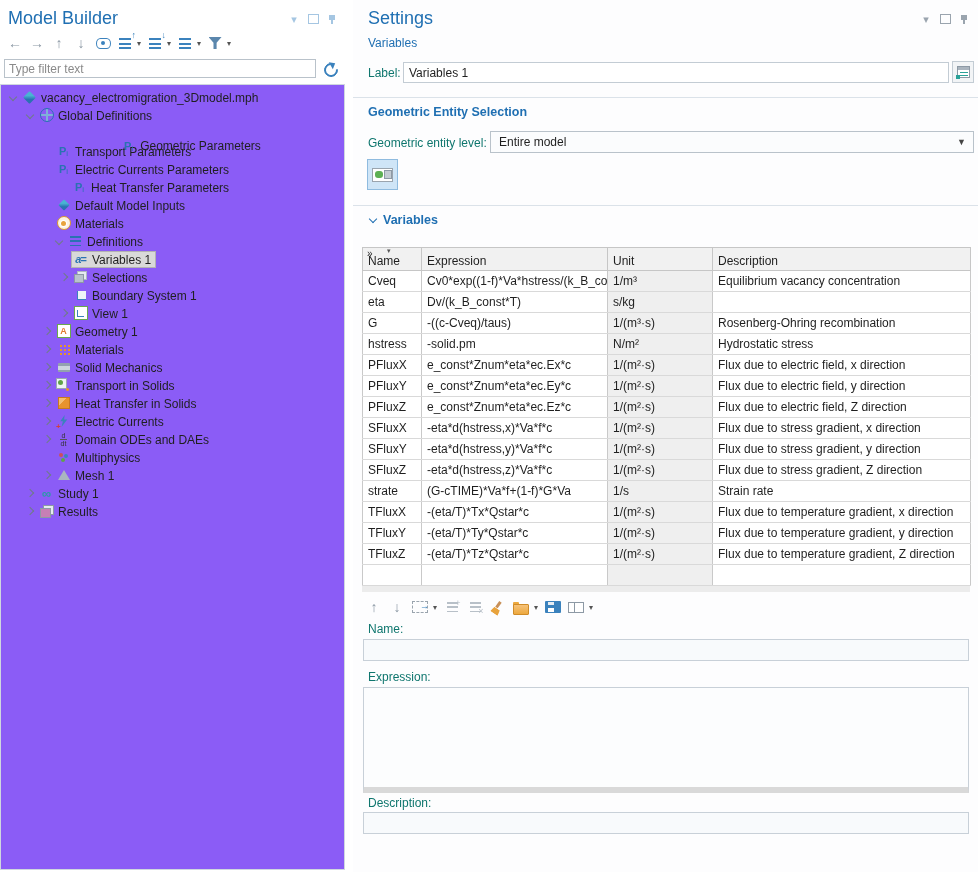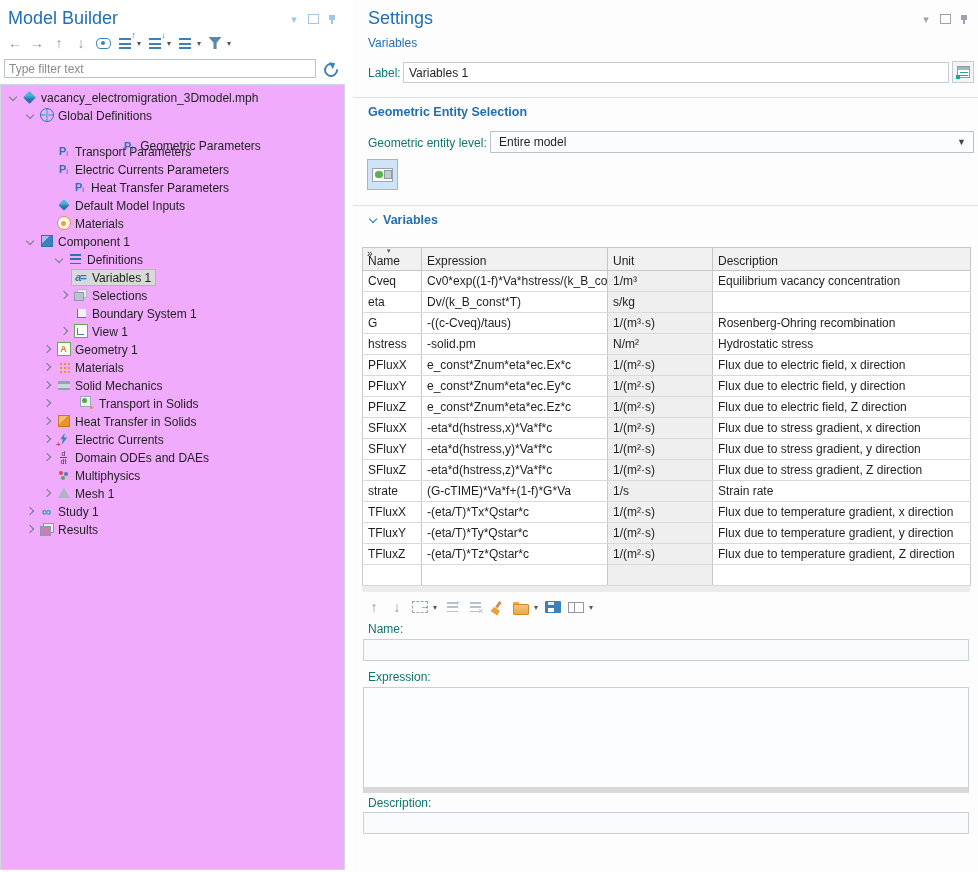--- a/index.html
+++ b/index.html
@@ -31,21 +31,21 @@
   .bars-arrow { position:absolute; right:-3px; top:-4px; font-size:9px; color:#3b82bd; }
   .ic-funnel::before { content:""; width:13px; height:12px; background:#5b87ad; clip-path:polygon(0 0,100% 0,62% 48%,62% 100%,38% 100%,38% 48%); }
 
   #filter-row { position:absolute; left:4px; top:59px; width:338px; display:flex; align-items:center; gap:7px; }
   #filter-input { width:312px; height:19px; border:1px solid #b9c2ca; background:#fff; font-family:"Liberation Sans",sans-serif; font-size:12px; color:#333; padding:0 4px; }
   #filter-input::placeholder { color:#8a8a8a; }
   .ic-refresh { width:14px; height:14px; position:relative; }
   .ic-refresh::before { content:""; position:absolute; left:1px; top:1px; width:10px; height:10px; border:2px solid #3b82bd; border-radius:50%; border-top-color:transparent; transform:rotate(40deg); }
   .ic-refresh::after { content:""; position:absolute; right:0px; top:0px; width:0; height:0; border-left:4px solid transparent; border-right:4px solid transparent; border-bottom:5px solid #3b82bd; transform:rotate(60deg); }
 
-  #tree-box { position:absolute; left:0; top:84px; width:345px; bottom:2px; border:1px solid #cfd7df; background:#f0abfc; padding-top:3px; overflow:hidden; }
+  #tree-box { position:absolute; left:0; top:84px; width:345px; bottom:2px; border:1px solid #cfd7df; background:#8b5cf6; padding-top:3px; overflow:hidden; }
   .trow { display:flex; align-items:center; height:18px; font-size:12px; white-space:nowrap; }
   .chev { width:13px; height:13px; position:relative; flex:none; }
   .chev.right::before, .chev.down::before { content:""; position:absolute; top:3px; left:3px; width:5px; height:5px; border-right:1.3px solid #6f7b86; border-bottom:1.3px solid #6f7b86; }
   .chev.right::before { transform:rotate(-45deg); }
   .chev.down::before { transform:rotate(45deg); }
   .twrap { display:inline-flex; align-items:center; gap:4px; padding:0 4px 0 1px; height:17px; border:1px solid transparent; }
   .sel .twrap { background:#d9d9d9; border-color:#b3b3b3; }
   .tlabel { padding-top:1px; }
 
   
@@ -237,27 +237,20 @@
             <span class="tlabel">Default Model Inputs</span>
           </span>
         </div>
         <div class="trow" style="padding-left: 40px;">
           <span class="chev none"></span>
           <span class="twrap">
             <span class="ti icon-materials-global"></span>
             <span class="tlabel">Materials</span>
           </span>
         </div>
-        <div class="trow" style="padding-left: 23px;">
-          <span class="chev down"></span>
-          <span class="twrap">
-            <span class="ti icon-component"></span>
-            <span class="tlabel">Component 1</span>
-          </span>
-        </div>
         <div class="trow" style="padding-left: 52px;">
           <span class="chev down"></span>
           <span class="twrap">
             <span class="ti icon-definitions"></span>
             <span class="tlabel">Definitions</span>
           </span>
         </div>
         <div class="trow sel" style="padding-left: 57px;">
           <span class="chev none"></span>
           <span class="twrap">
@@ -300,21 +293,21 @@
             <span class="tlabel">Materials</span>
           </span>
         </div>
         <div class="trow" style="padding-left: 40px;">
           <span class="chev right"></span>
           <span class="twrap">
             <span class="ti icon-solid-mechanics"></span>
             <span class="tlabel">Solid Mechanics</span>
           </span>
         </div>
-        <div class="trow" style="padding-left: 40px; gap: 24px;">
+        <div class="trow" style="padding-left: 40px;">
           <span class="chev right"></span>
           <span class="twrap">
             <span class="ti icon-transport"></span>
             <span class="tlabel">Transport in Solids</span>
           </span>
         </div>
         <div class="trow" style="padding-left: 40px;">
           <span class="chev right"></span>
           <span class="twrap">
             <span class="ti icon-heat-transfer"></span>

